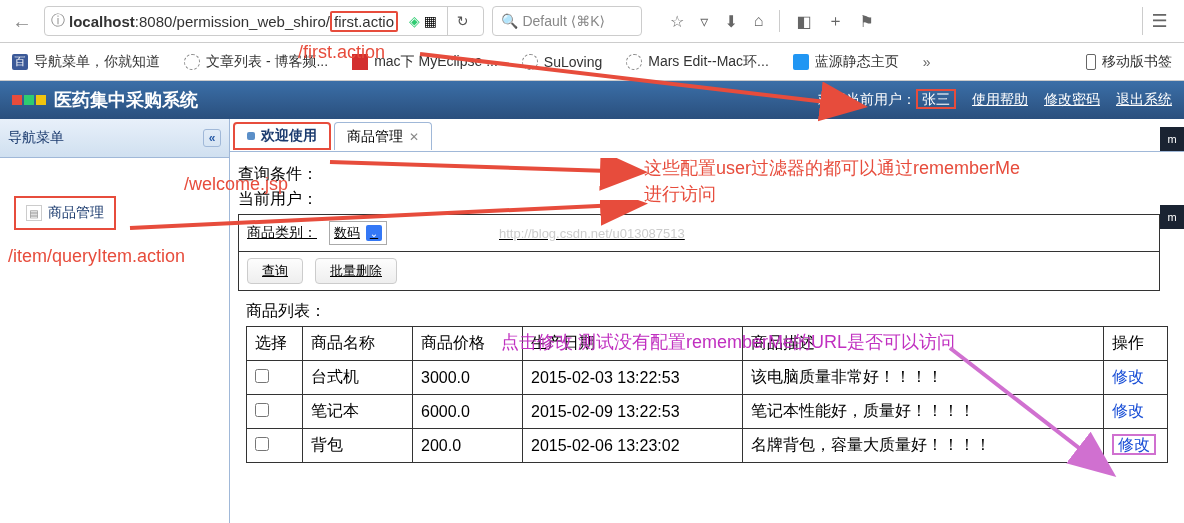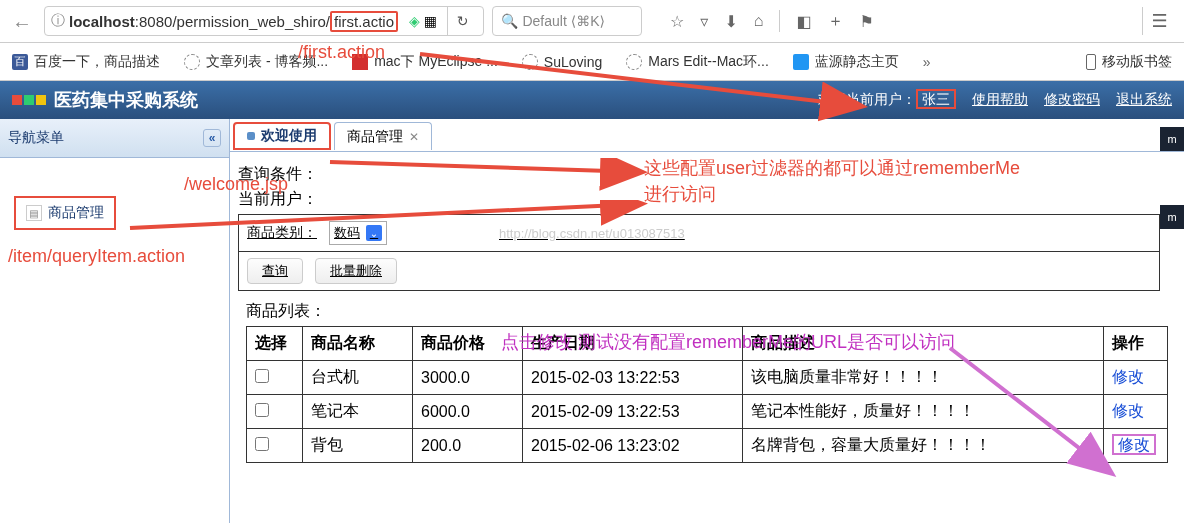--- a/index.html
+++ b/index.html
@@ -67,21 +67,21 @@
     .inner-row:last-child { border-bottom: none; }
     .dropdown { background: #fff; border: 1px solid #aaa; padding: 2px 4px; display: inline-flex; align-items: center; gap: 6px; font-size: 13px; }
     .dropdown-arrow { background: #3478f6; color: #fff; width: 16px; height: 16px; display: inline-flex; align-items: center; justify-content: center; font-size: 10px; border-radius: 2px; }
     .btn { padding: 3px 14px; border: 1px solid #ccc; border-radius: 4px; background: linear-gradient(#fdfdfd, #eee); font-size: 13px; cursor: pointer; }
     .watermark { color: #ccc; font-size: 13px; margin-left: 100px; }
     
     .list-title { font-size: 16px; margin: 10px 0 4px 8px; }
     
     table.data { border-collapse: collapse; width: calc(100% - 16px); margin-left: 8px; }
     table.data th, table.data td { border: 1px solid #333; padding: 6px 8px; text-align: left; font-size: 16px; font-weight: normal; }
-    table.data th { font-weight: bold; }
+    table.data th { font-weight: normal; }
     .edit-link { color: #1a4fd6; cursor: pointer; }
     .edit-link.boxed { border: 2px solid #d070d0; padding: 0 4px; }
     .chk { width: 14px; height: 14px; }
     
     
     .annot { position: absolute; color: #e74c3c; font-size: 18px; font-style: normal; pointer-events: none; }
     .annot.purple { color: #c030c0; }
     .arrow-red { position: absolute; pointer-events: none; }
     .right-badge { width: 24px; height: 24px; background: #1a2332; position: absolute; right: 0; color: #fff; display: flex; align-items: center; justify-content: center; font-size: 11px; }
   </style>
@@ -112,21 +112,21 @@
     <span>◧</span>
     <span>＋</span>
     <span>⚑</span>
   </div>
   <div class="hamburger" style="margin-left:auto">☰</div>
 </div>
 
 <div class="bookmarks">
   <div class="bookmark">
       <span class="bm-icon bm-baidu">百</span>
-      <span>百度一下，商品描述</span>
+      <span>导航菜单，你就知道</span>
     </div>
   <div class="bookmark">
       <span class="bm-icon bm-globe"></span>
       <span>文章列表 - 博客频...</span>
     </div>
   <div class="bookmark">
       <span class="bm-icon bm-red"></span>
       <span>mac下 MyEclipse ...</span>
     </div>
   <div class="bookmark">

